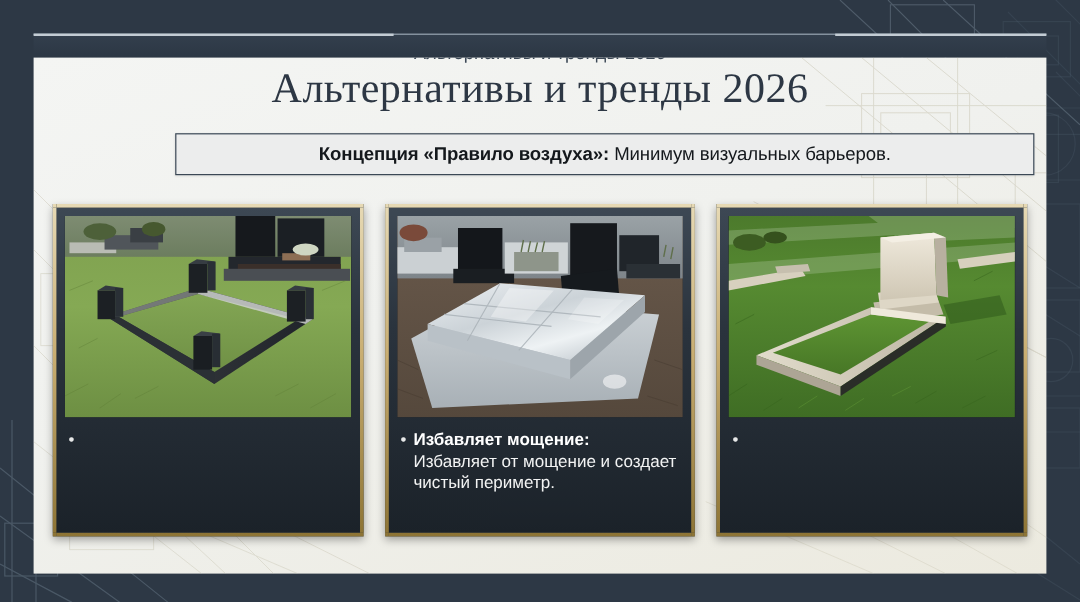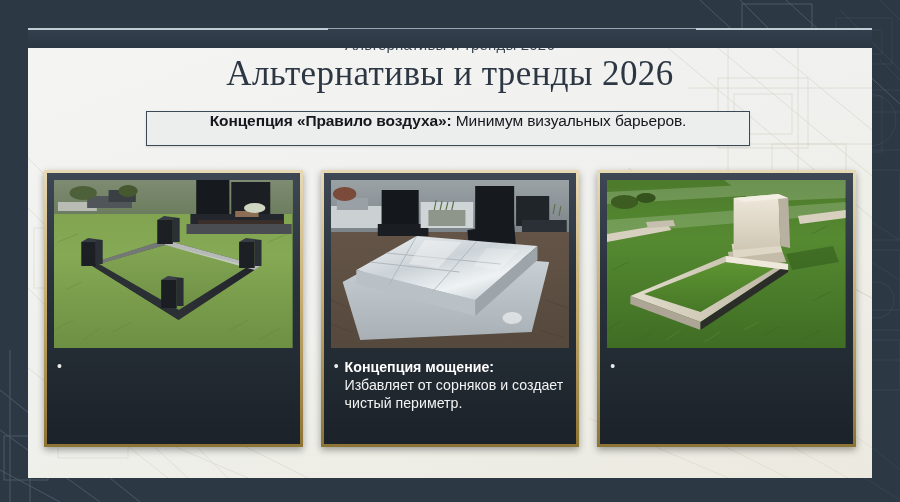--- a/index.html
+++ b/index.html
@@ -89,26 +89,27 @@
     color: #2d3744;
     letter-spacing: .4px;
     z-index: 3;
   }
 
   
   .concept-bar {
     position: absolute;
     left: 118px;
     top: 63px;
-    width: 604px;
+    width: 716px;
     height: 35px;
     background: #eceded;
     border: 1.5px solid #3b4855;
     box-sizing: border-box;
     display: flex;
+    align-items: center;
     justify-content: center;
     z-index: 3;
     box-shadow: 0 1px 2px rgba(0,0,0,.12);
   }
   .concept-text {
     font-size: 15.5px;
     color: #14181c;
     white-space: nowrap;
     letter-spacing: -0.1px;
   }
@@ -378,21 +379,21 @@
             <polygon points="160,68 194,70 172,90 146,86" fill="#ffffff" opacity="0.22"></polygon>
             <ellipse cx="186" cy="138" rx="10" ry="6" fill="#ffffff" opacity="0.55"></ellipse>
 
             <g stroke="#463a30" stroke-width="0.8" opacity="0.5">
               <path d="M0 120 L18 128 M0 144 L22 152 M214 150 L240 158 M220 120 L244 128"></path>
             </g>
           </svg>
         </div>
         <div class="card-caption">
           <span class="bullet">•</span>
-          <span class="cap-body"><span class="cap-lead plain">Концепция мощение:</span><span> Избавляет от сорняков и создает чистый периметр.</span></span>
+          <span class="cap-body"><span class="cap-lead plain">Избавляет мощение:</span><span> Избавляет от мощение и создает чистый периметр.</span></span>
         </div>
       </div>
 
       <div class="card c3">
         <div class="card-photo">
           <svg viewBox="0 0 245 168" preserveAspectRatio="none">
             <defs>
               <linearGradient id="g3grass" x1="0" y1="0" x2="0" y2="1">
                 <stop offset="0" stop-color="#4c7a2c"></stop>
                 <stop offset="0.35" stop-color="#568a31"></stop>

